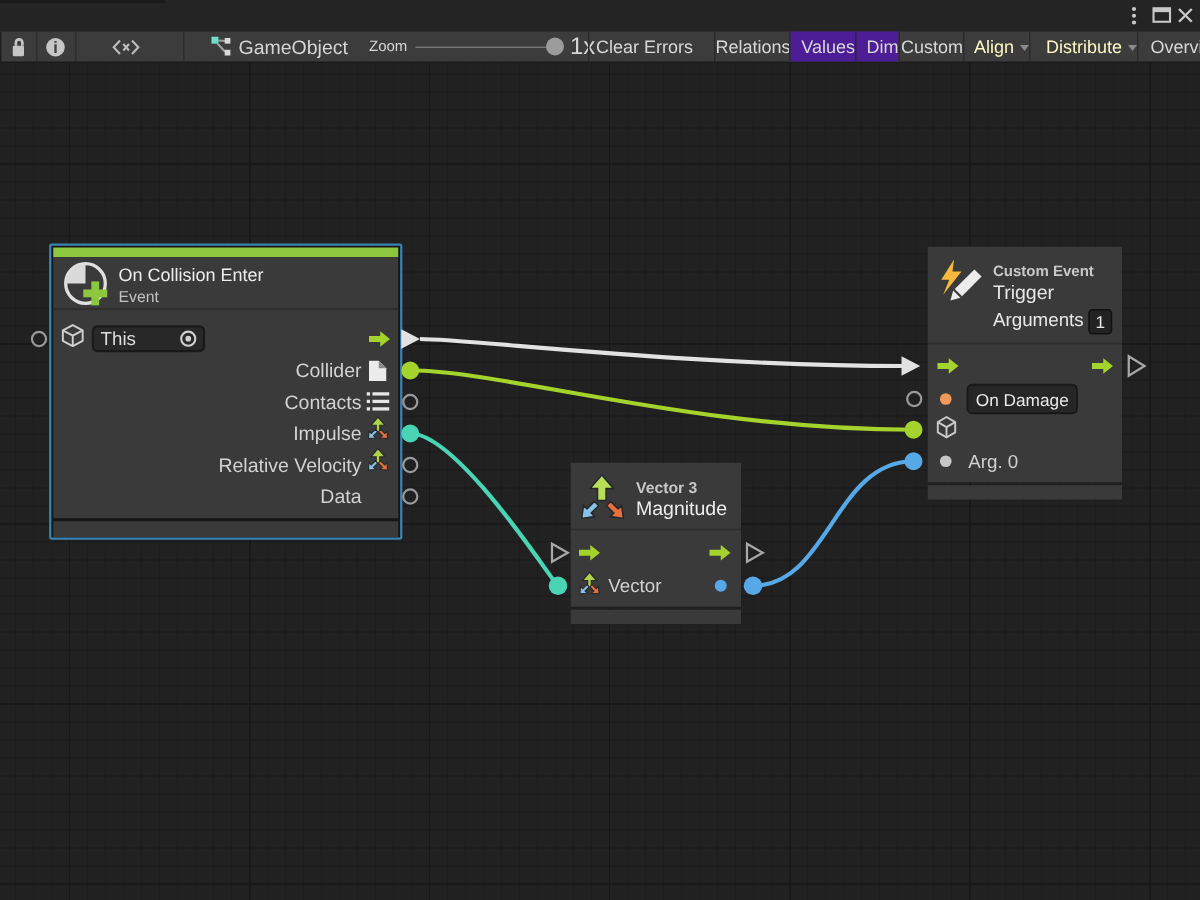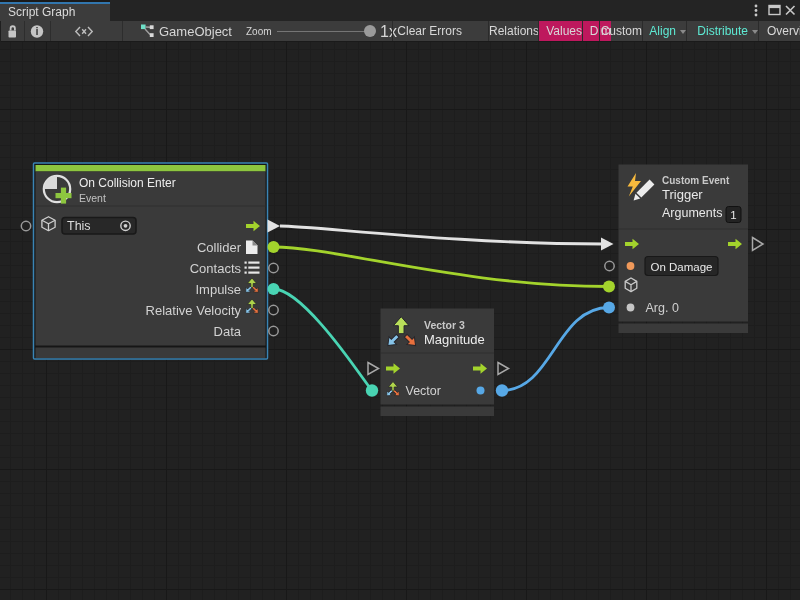--- a/index.html
+++ b/index.html
@@ -5,38 +5,37 @@
   html,body{margin:0;padding:0;}
   body{width:800px;height:600px;overflow:hidden;background:#212121;font-family:"Liberation Sans",sans-serif;}
   #stage{position:absolute;top:0;left:0;width:800px;height:600px;}
   .abs{position:absolute;}
   #tabbar{left:0;top:0;width:800px;height:21px;background:#242424;}
   #tab{left:0;top:2px;width:110px;height:19px;background:#3C3C3C;border-top:2px solid #3276AE;box-sizing:border-box;color:#DBDBDB;font-size:12px;line-height:16px;padding-left:8px;}
   #toolbar{left:0;top:21px;width:800px;height:21px;background:#3C3C3C;border-bottom:1px solid #1A1A1A;box-sizing:border-box;}
   .sep{top:21px;width:1px;height:20px;background:#2D2D2D;}
   .ttext{font-size:16px;color:#D6D6D6;line-height:21px;top:21px;}
   .btn{top:21px;height:20px;font-size:12px;color:#D8D8D8;line-height:21px;border-left:1px solid #2B2B2B;white-space:nowrap;text-align:right;box-sizing:border-box;}
-  .btn.on{background:#be185d;margin-left:12px;}
-  .btn.dis{color:#5eead4;}
+  .btn.on{background:#4c1d95;}
+  .btn.dis{color:#fef9c3;}
   .caret{display:inline-block;width:0;height:0;border-left:3.5px solid transparent;border-right:3.5px solid transparent;border-top:4.5px solid #8A8A8A;margin-left:4px;margin-bottom:1px;}
   #graph{left:0;top:42px;width:800px;height:558px;
     background-color:#212121;
     background-image:
       repeating-linear-gradient(to right, transparent 0px, transparent 46px, #181818 46px, #181818 47px, transparent 47px, transparent 120px),
       repeating-linear-gradient(to bottom, transparent 0px, transparent 67px, #181818 67px, #181818 68px, transparent 68px, transparent 120px),
       repeating-linear-gradient(to right, transparent 0px, transparent 10px, #1D1D1D 10px, #1D1D1D 11px, transparent 11px, transparent 12px),
       repeating-linear-gradient(to bottom, transparent 0px, transparent 7px, #1D1D1D 7px, #1D1D1D 8px, transparent 8px, transparent 12px);
   }
 </style>
 </head>
 <body>
 <div id="stage">
   <div class="abs" id="tabbar"></div>
   <div class="abs" style="left:0;top:0;width:110px;height:2px;background:#1A1A1A"></div>
-  <div class="abs" id="tab">Script Graph</div>
   <svg class="abs" style="left:744px;top:0;width:56px;height:21px" viewBox="0 0 56 21">
     <g fill="#C8C8C8">
       <circle cx="12" cy="6" r="1.4"></circle>
         <circle cx="12" cy="10.5" r="1.4"></circle>
         <circle cx="12" cy="15" r="1.4"></circle>
     </g>
     <rect x="25" y="5.5" width="11" height="9" fill="none" stroke="#C8C8C8" stroke-width="1.4"></rect>
     <rect x="25" y="5.5" width="11" height="2.6" fill="#C8C8C8"></rect>
     <path d="M42,6 l8.5,8.5 M50.5,6 l-8.5,8.5" stroke="#C8C8C8" stroke-width="1.6"></path>
   </svg>
@@ -61,21 +60,21 @@
   </svg>
   <div class="abs sep" style="left:24px"></div>
   <div class="abs sep" style="left:50px"></div>
   <div class="abs sep" style="left:122px"></div>
   <div class="abs ttext" style="left:159px;font-size:13px">GameObject</div>
   <div class="abs ttext" style="left:246px;font-size:10px">Zoom</div>
   <div class="abs" style="left:277px;top:31px;width:88px;height:1px;background:#757575"></div>
   <div class="abs" style="left:364px;top:25px;width:12px;height:12px;border-radius:50%;background:#9B9B9B"></div>
   <div class="abs ttext" style="left:380px">1x</div>
   <div class="abs btn" style="left:392px;width:70px">Clear Errors</div>
-  <div class="abs btn" style="left:488px;width:44px">Relations</div>
+  <div class="abs btn" style="left:476px;width:44px">Relations</div>
   <div class="abs btn on" style="left:526px;width:44px">Values</div>
   <div class="abs btn on" style="left:570px;width:29px">Dim</div>
   <div class="abs btn" style="left:599px;width:43px">Custom</div>
   <div class="abs btn dis" style="left:642px;width:44px">Align<span class="caret"></span></div>
   <div class="abs btn dis" style="left:686px;width:72px">Distribute<span class="caret"></span></div>
   <div class="abs btn" style="left:758px;width:62px;text-align:left;padding-left:8px">Overview</div>
   <div class="abs" id="graph"></div>
   <svg class="abs" style="left:0;top:42px;width:800px;height:558px" viewBox="0 0 800 558">
     <defs>
       <path id="flowarrow" d="M0,-2 H7.5 V-5.2 L14,0 L7.5,5.2 V2 H0 Z"></path>

